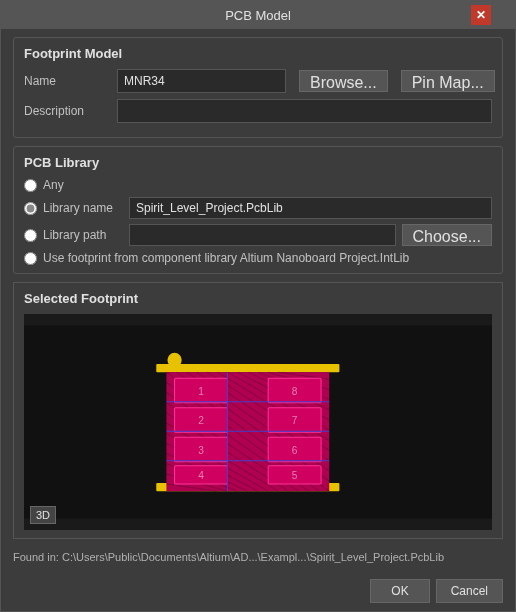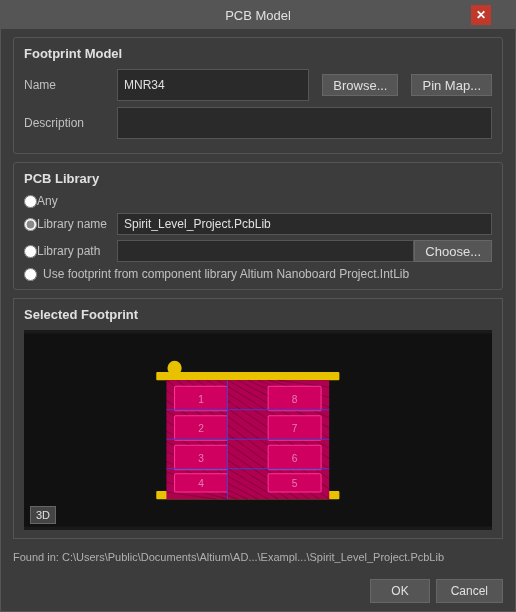--- a/index.html
+++ b/index.html
@@ -82,36 +82,37 @@
       flex-shrink: 0;
       font-size: 12px;
     }
     .form-input {
       flex: 1;
       background: #2a2a2a;
       border: 1px solid #555;
       color: #e0e0e0;
       padding: 11px 6px;
       font-size: 12px;
-      height: 32px;
+      height: 24px;
     }
     .btn {
       background: #555;
       border: 1px solid #666;
       color: #e0e0e0;
       padding: 3px 10px;
-      font-size: 13px;
+      font-size: 16px;
       cursor: pointer;
       height: 22px;
       white-space: nowrap;
     }
     .radio-row {
       display: flex;
       align-items: center;
       margin-bottom: 5px;
+      gap: 6px;
     }
     .radio-row input[type="radio"] {
       accent-color: #888;
       cursor: pointer;
     }
     .radio-label {
       color: #c0c0c0;
       font-size: 12px;
       width: 80px;
       flex-shrink: 0;

